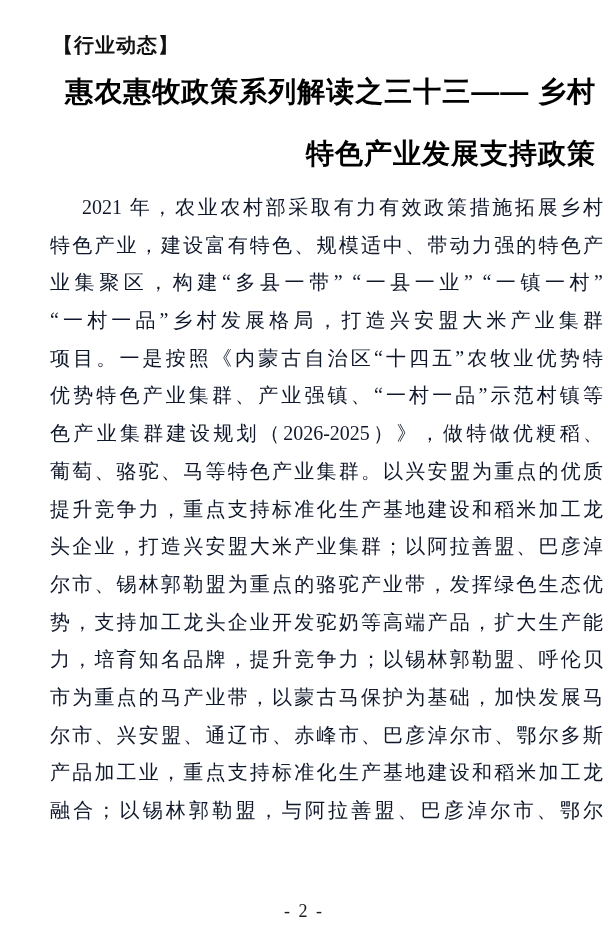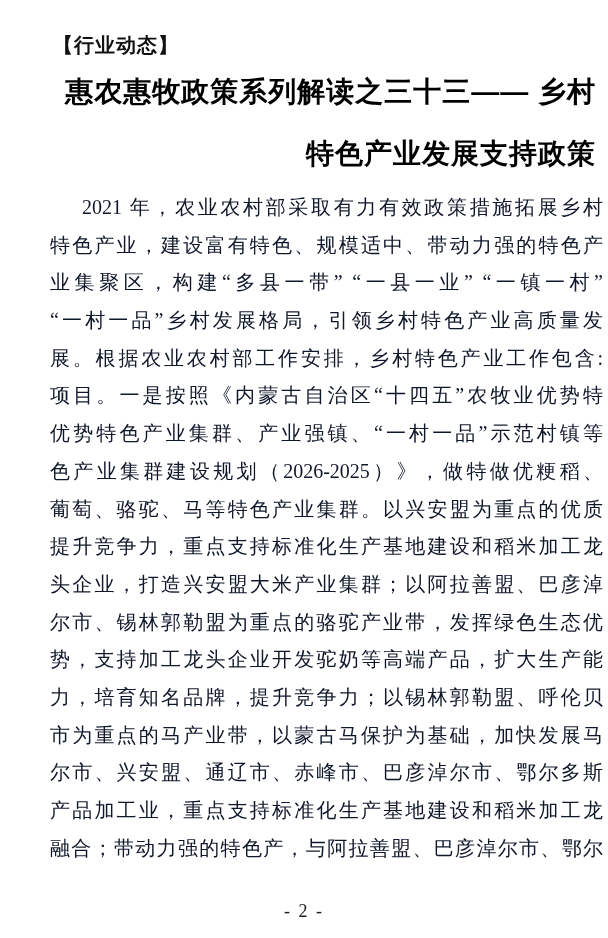--- a/index.html
+++ b/index.html
@@ -77,32 +77,31 @@
 
   <div class="doc-title">
       <div class="title-line">惠农惠牧政策系列解读之三十三—— 乡村</div>
       <div class="title-line">特色产业发展支持政策</div>
     </div>
 
   <div class="body-block">
       <div class="body-line">2021 年，农业农村部采取有力有效政策措施拓展乡村</div>
       <div class="body-line">特色产业，建设富有特色、规模适中、带动力强的特色产</div>
       <div class="body-line">业集聚区，构建“多县一带” “一县一业” “一镇一村”</div>
-      <div class="body-line">“一村一品”乡村发展格局，引领乡村特色产业高质量发</div>
-      <div class="body-line">展。根据农业农村部工作安排，乡村特色产业工作包含:</div>
+      <div class="body-line">“一村一品”乡村发展格局，打造兴安盟大米产业集群</div>
       <div class="body-line">项目。一是按照《内蒙古自治区“十四五”农牧业优势特</div>
       <div class="body-line">优势特色产业集群、产业强镇、“一村一品”示范村镇等</div>
       <div class="body-line">色产业集群建设规划（2026-2025）》，做特做优粳稻、</div>
       <div class="body-line">葡萄、骆驼、马等特色产业集群。以兴安盟为重点的优质</div>
       <div class="body-line">提升竞争力，重点支持标准化生产基地建设和稻米加工龙</div>
       <div class="body-line">头企业，打造兴安盟大米产业集群；以阿拉善盟、巴彦淖</div>
       <div class="body-line">尔市、锡林郭勒盟为重点的骆驼产业带，发挥绿色生态优</div>
       <div class="body-line">势，支持加工龙头企业开发驼奶等高端产品，扩大生产能</div>
       <div class="body-line">力，培育知名品牌，提升竞争力；以锡林郭勒盟、呼伦贝</div>
       <div class="body-line">市为重点的马产业带，以蒙古马保护为基础，加快发展马</div>
       <div class="body-line">尔市、兴安盟、通辽市、赤峰市、巴彦淖尔市、鄂尔多斯</div>
       <div class="body-line">产品加工业，重点支持标准化生产基地建设和稻米加工龙</div>
-      <div class="body-line">融合；带动力强的特色产，与阿拉善盟、巴彦淖尔市、鄂尔</div>
+      <div class="body-line">融合；以锡林郭勒盟，与阿拉善盟、巴彦淖尔市、鄂尔</div>
     </div>
 
   <div class="page-footer">- 2 -</div>
 
 </div>
 
 </body></html>

